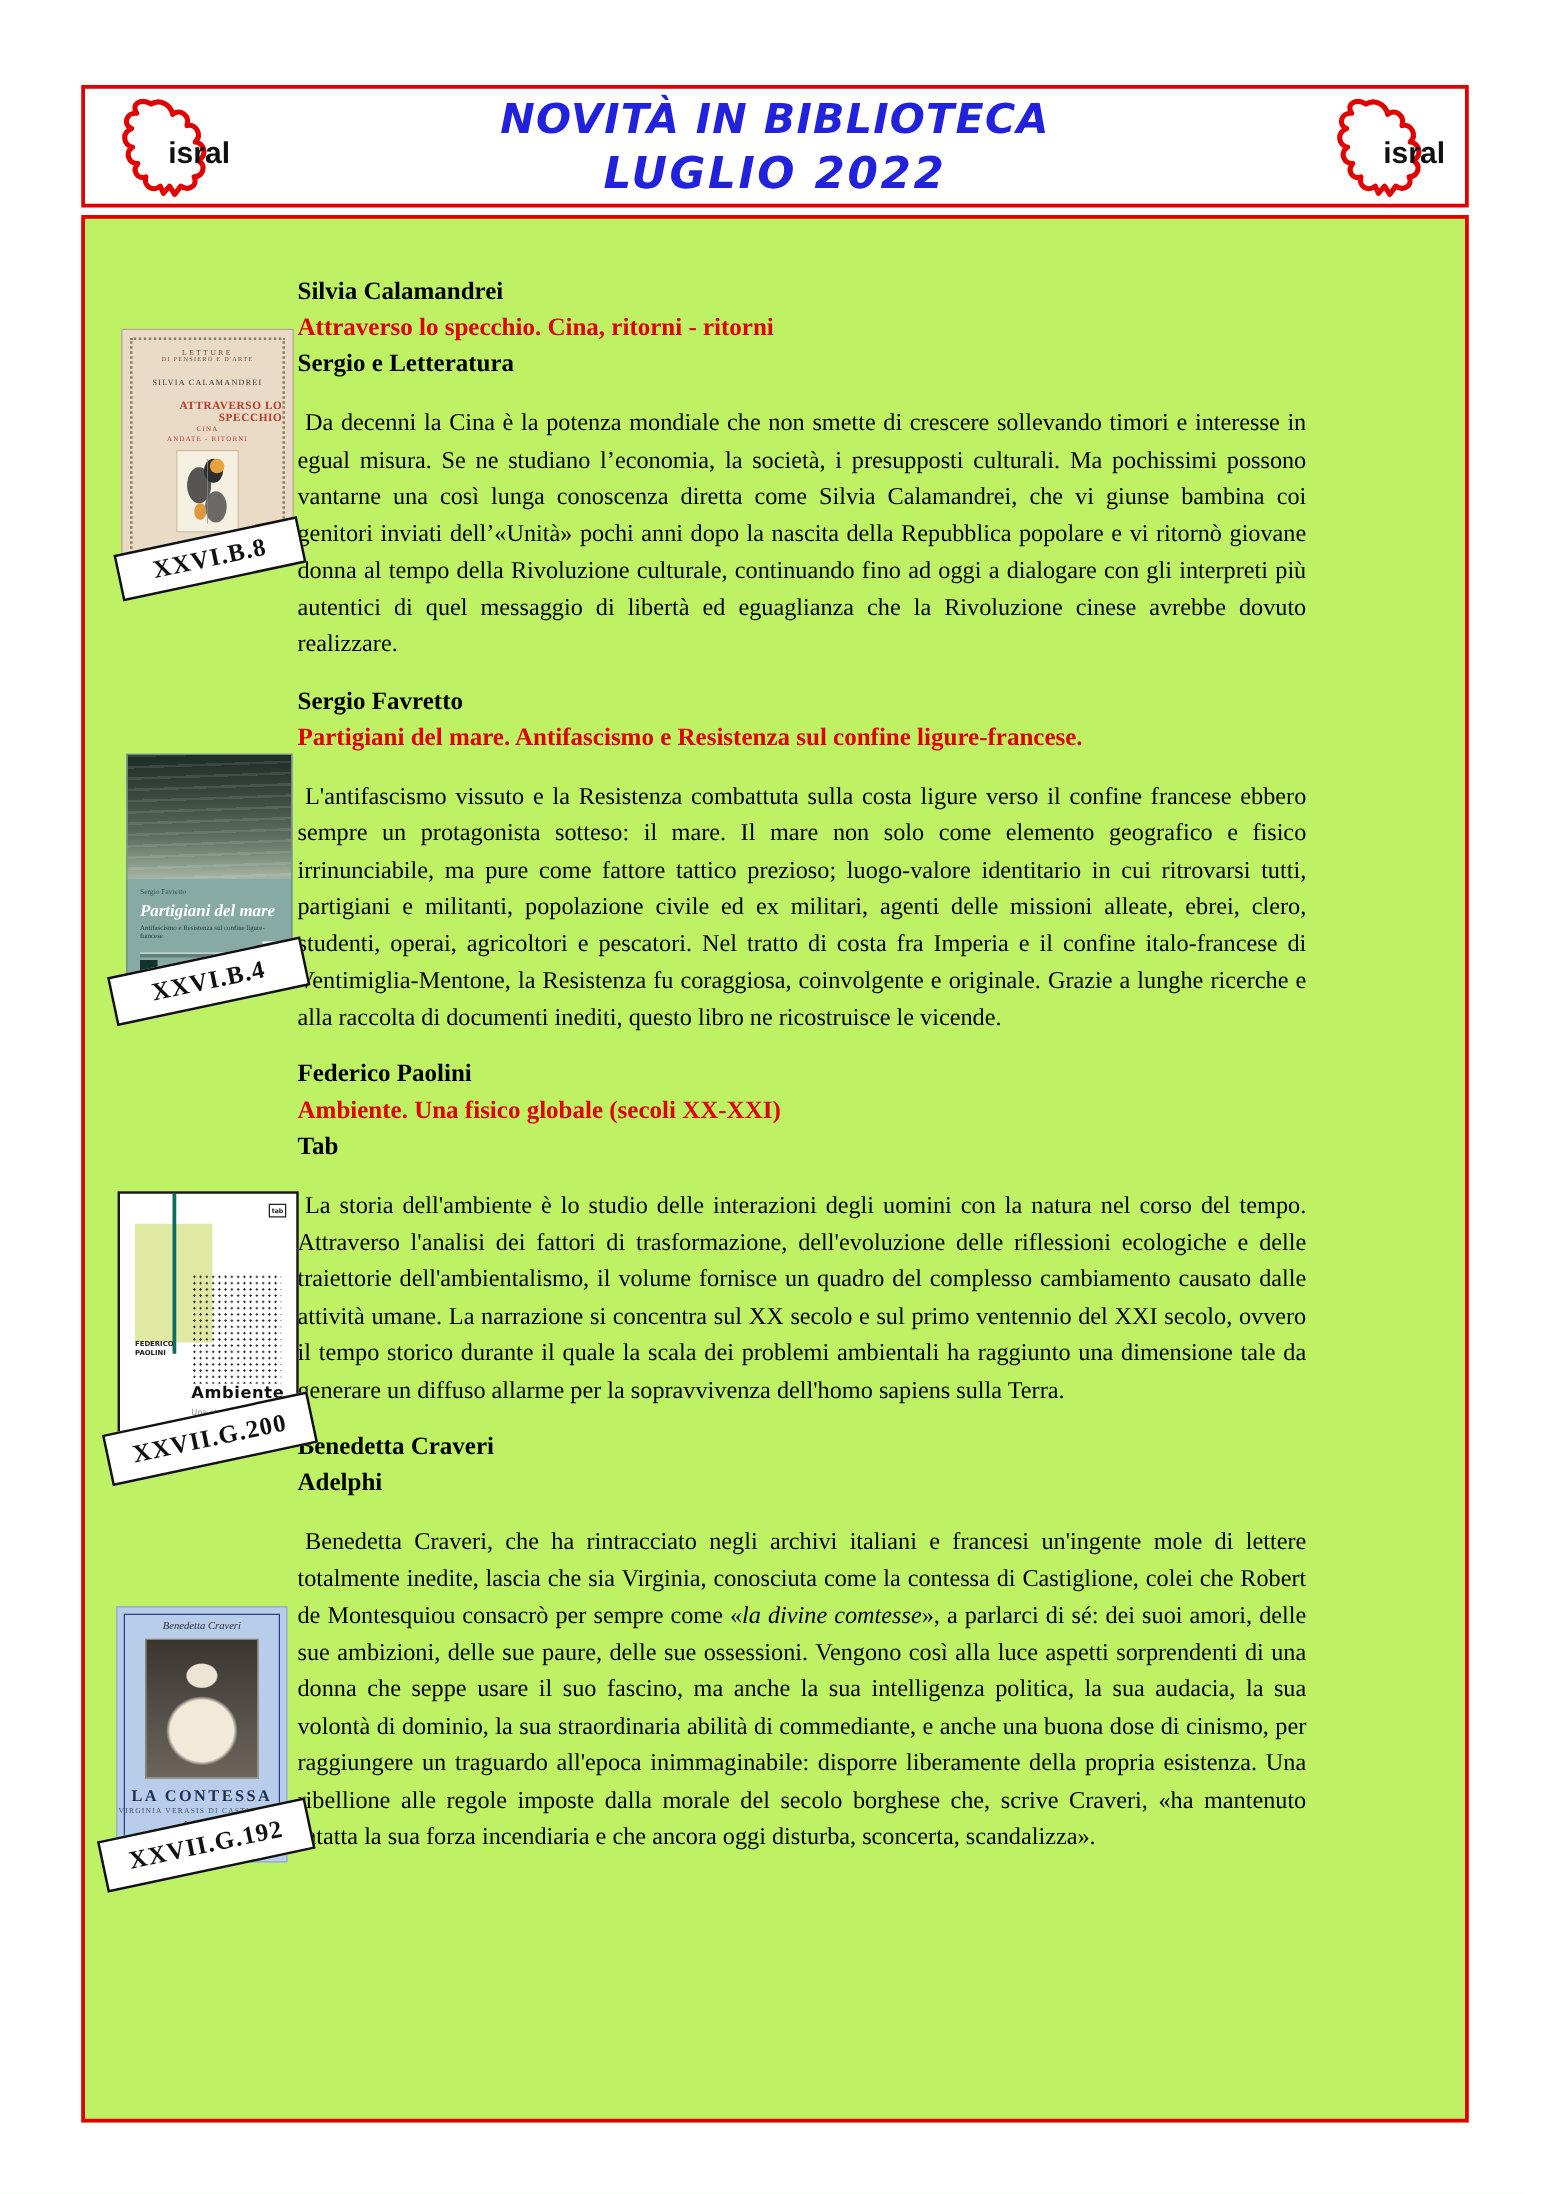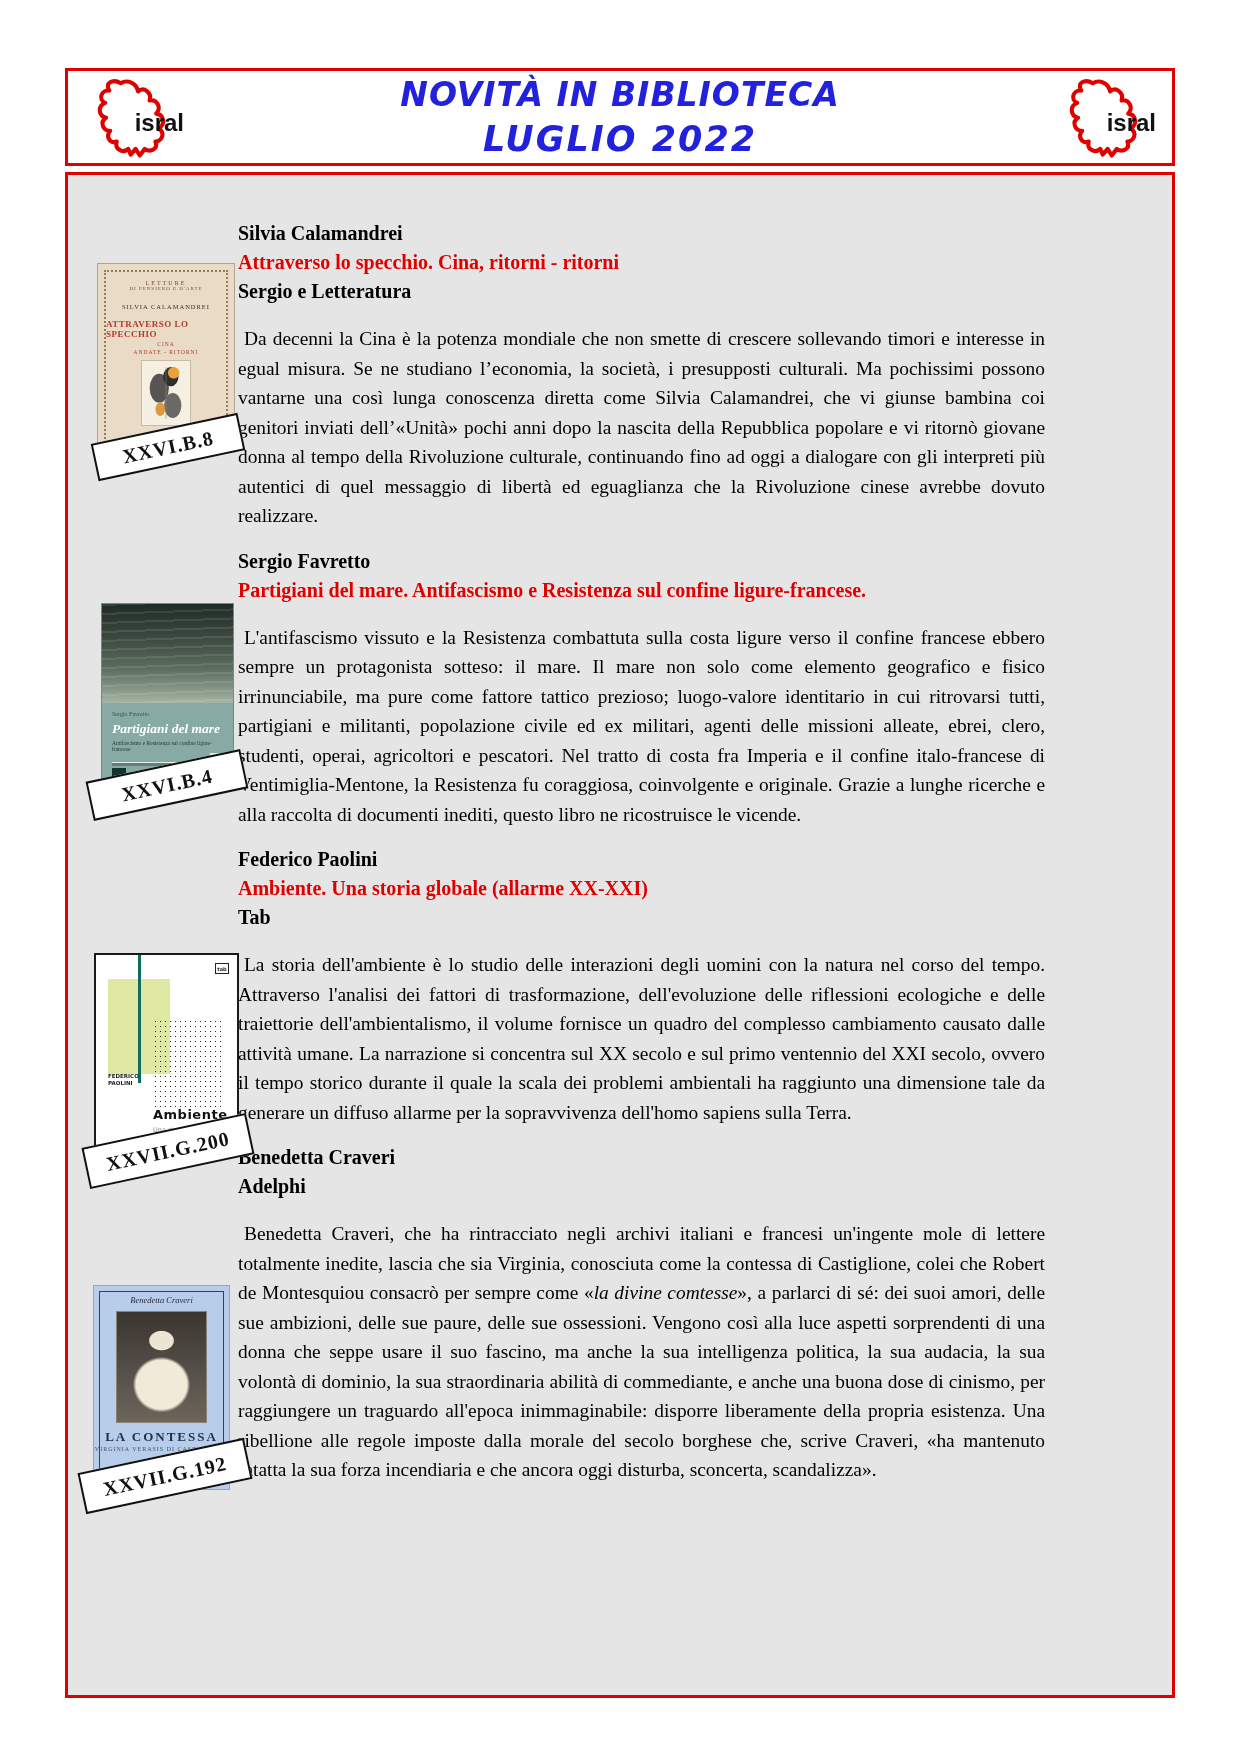--- a/index.html
+++ b/index.html
@@ -31,21 +31,21 @@
   .logo svg { width:100%; height:100%; }
   .logo .logo-text {
     position:absolute; right:6px; top:34px;
     font-family:"Liberation Sans", sans-serif; font-weight:bold;
     font-size:24px; color:#111; letter-spacing:0;
   }
 
   
   .content-box {
     position:absolute; left:65px; top:172px; width:1110px; height:1526px;
-    border:3px solid #e00000; background:#e5e5e5;
+    border:3px solid #e00000; background:#bef264;
     padding:44px 127px 0 170px;
   }
   .entry { margin-bottom:16px; }
   .h-line { font-size:20px; font-weight:bold; line-height:29px; }
   .h-title { color:#e00000; }
   .desc {
     margin-top:18px; font-size:19.4px; line-height:29.5px;
     text-align:justify; text-indent:6px; hyphens:none;
   }
   .desc .it { font-style:italic; }
@@ -57,21 +57,21 @@
     position:absolute; background:#fff; border:2px solid #111;
     display:flex; align-items:center; justify-content:center;
     transform:rotate(-12deg); z-index:5;
     font-weight:bold; font-size:20px; letter-spacing:1px; color:#111;
   }
 
   
   .cover1 { background:#e9dbc6; border:1px solid #b3a488; z-index:2; }
   .cover1 .frame {
     position:absolute; inset:6px; border:2px dotted #8d7c5f;
-    display:flex; flex-direction:column; align-items:center; text-align:left;
+    display:flex; flex-direction:column; align-items:center; text-align:right;
   }
   .c1-s1 { margin-top:8px; font-size:6px; letter-spacing:2px; color:#7a4a3e; }
   .c1-s2 { font-size:5px; letter-spacing:1px; color:#7a4a3e; }
   .c1-bar { width:10px; height:2px; background:#9a5a4a; margin-top:3px; }
   .c1-author { margin-top:9px; font-size:6.5px; letter-spacing:1px; color:#333; }
   .c1-title { margin-top:9px; font-size:9px; font-weight:bold; letter-spacing:0.5px; color:#b23b2e; }
   .c1-sub { font-size:5.5px; letter-spacing:1px; color:#b23b2e; margin-top:2px; }
   .c1-art { margin-top:5px; width:50px; height:66px; border:1px solid #c9bba0; background:#f6f0e2; }
   .c1-emblem { margin-top:5px; width:12px; height:9px;
     background:radial-gradient(circle at 30% 50%, #3a3a3a 2px, transparent 2.4px),
@@ -178,21 +178,21 @@
     </section>
 
     <section class="entry">
       <div class="h-line">Sergio Favretto</div>
       <div class="h-line h-title">Partigiani del mare. Antifascismo e Resistenza sul confine ligure-francese.</div>
       <p class="desc"><span>L'antifascismo vissuto e la Resistenza combattuta sulla costa ligure verso il confine francese ebbero sempre un protagonista sotteso: il mare. Il mare non solo come elemento geografico e fisico irrinunciabile, ma pure come fattore tattico prezioso; luogo-valore identitario in cui ritrovarsi tutti, partigiani e militanti, popolazione civile ed ex militari, agenti delle missioni alleate, ebrei, clero, studenti, operai, agricoltori e pescatori. Nel tratto di costa fra Imperia e il confine italo-francese di Ventimiglia-Mentone, la Resistenza fu coraggiosa, coinvolgente e originale. Grazie a lunghe ricerche e alla raccolta di documenti inediti, questo libro ne ricostruisce le vicende.</span></p>
     </section>
 
     <section class="entry">
       <div class="h-line">Federico Paolini</div>
-      <div class="h-line h-title">Ambiente. Una storia globale (allarme XX-XXI)</div>
+      <div class="h-line h-title">Ambiente. Una fisico globale (secoli XX-XXI)</div>
       <div class="h-line">Tab</div>
       <p class="desc"><span>La storia dell'ambiente è lo studio delle interazioni degli uomini con la natura nel corso del tempo. Attraverso l'analisi dei fattori di trasformazione, dell'evoluzione delle riflessioni ecologiche e delle traiettorie dell'ambientalismo, il volume fornisce un quadro del complesso cambiamento causato dalle attività umane. La narrazione si concentra sul XX secolo e sul primo ventennio del XXI secolo, ovvero il tempo storico durante il quale la scala dei problemi ambientali ha raggiunto una dimensione tale da generare un diffuso allarme per la sopravvivenza dell'homo sapiens sulla Terra.</span></p>
     </section>
 
     <section class="entry">
       <div class="h-line">Benedetta Craveri</div>
       <div class="h-line">Adelphi</div>
       <p class="desc"><span>Benedetta Craveri, che ha rintracciato negli archivi italiani e francesi un'ingente mole di lettere totalmente inedite, lascia che sia Virginia, conosciuta come la contessa di Castiglione, colei che Robert de Montesquiou consacrò per sempre come «</span><span class="it">la divine comtesse</span><span>», a parlarci di sé: dei suoi amori, delle sue ambizioni, delle sue paure, delle sue ossessioni. Vengono così alla luce aspetti sorprendenti di una donna che seppe usare il suo fascino, ma anche la sua intelligenza politica, la sua audacia, la sua volontà di dominio, la sua straordinaria abilità di commediante, e anche una buona dose di cinismo, per raggiungere un traguardo all'epoca inimmaginabile: disporre liberamente della propria esistenza. Una ribellione alle regole imposte dalla morale del secolo borghese che, scrive Craveri, «ha mantenuto intatta la sua forza incendiaria e che ancora oggi disturba, sconcerta, scandalizza».</span></p>
     </section>
 

